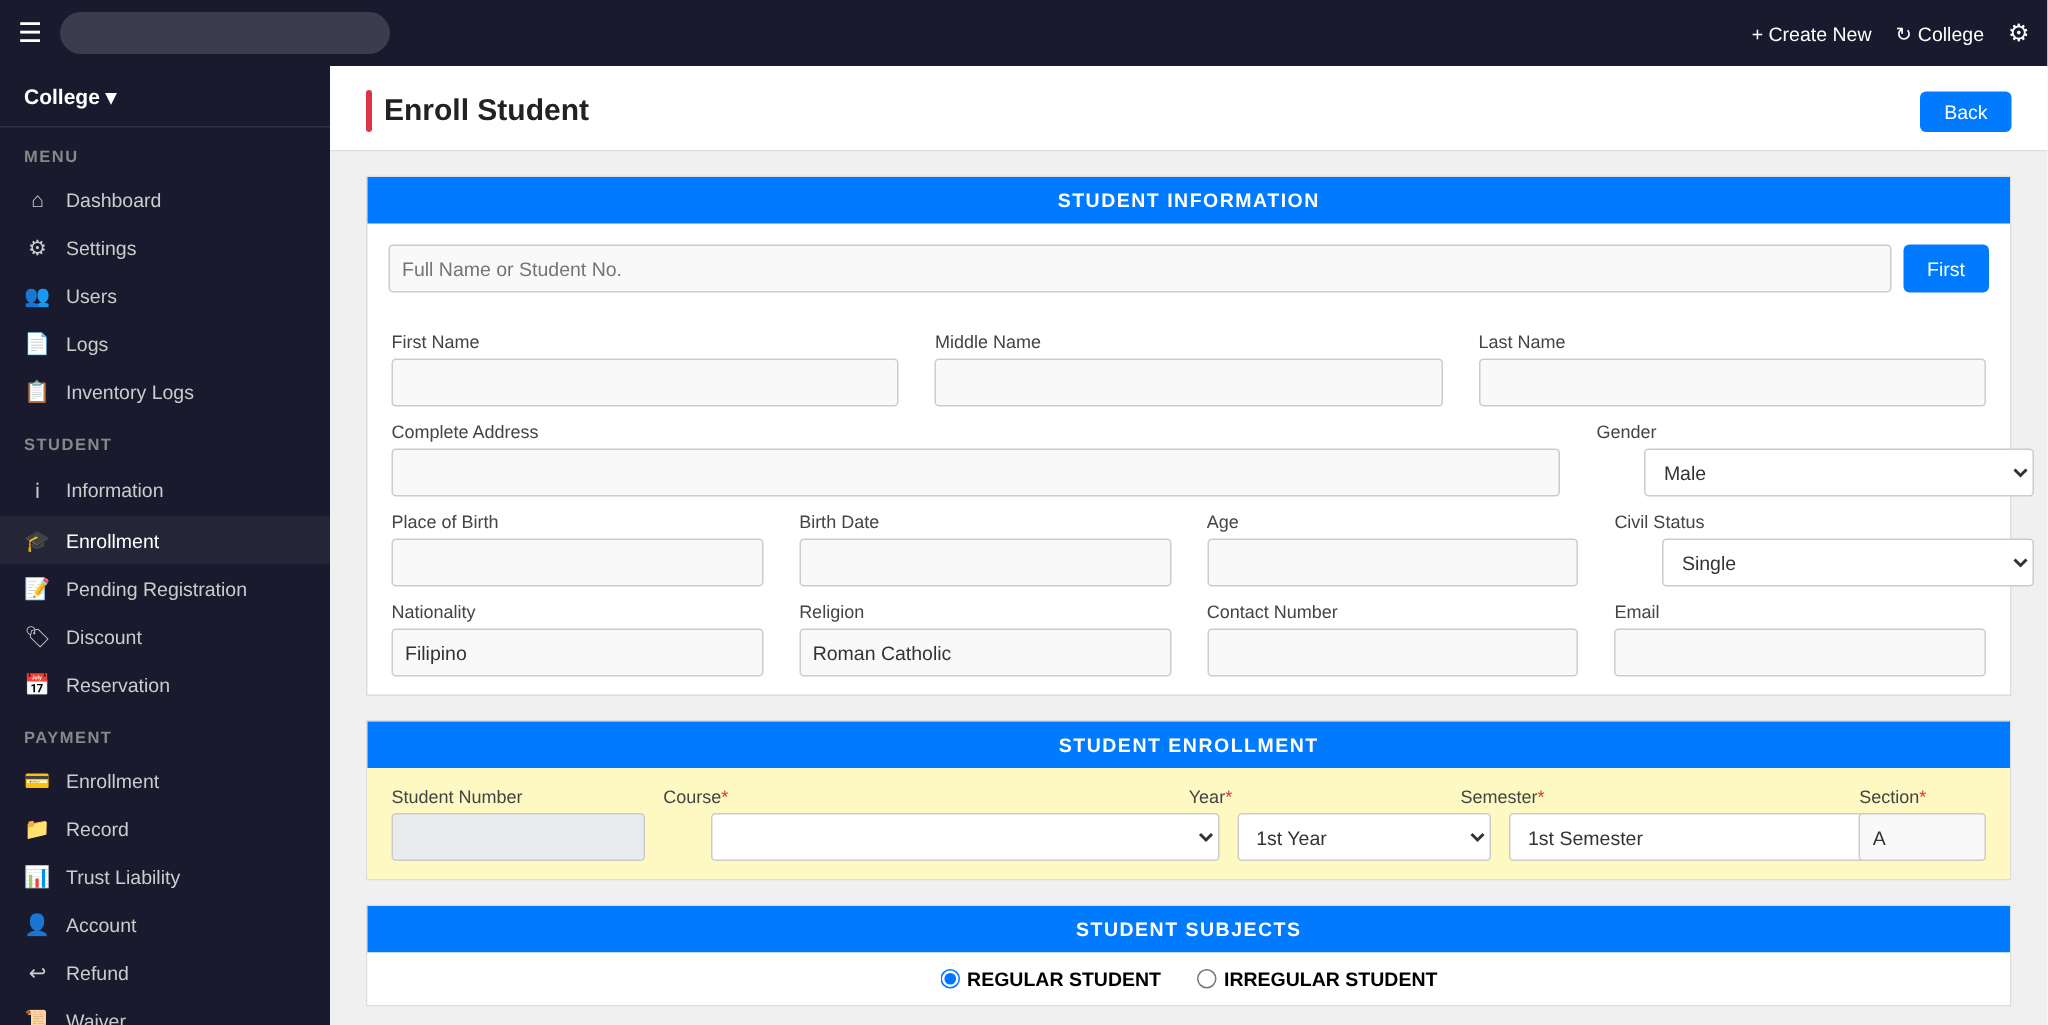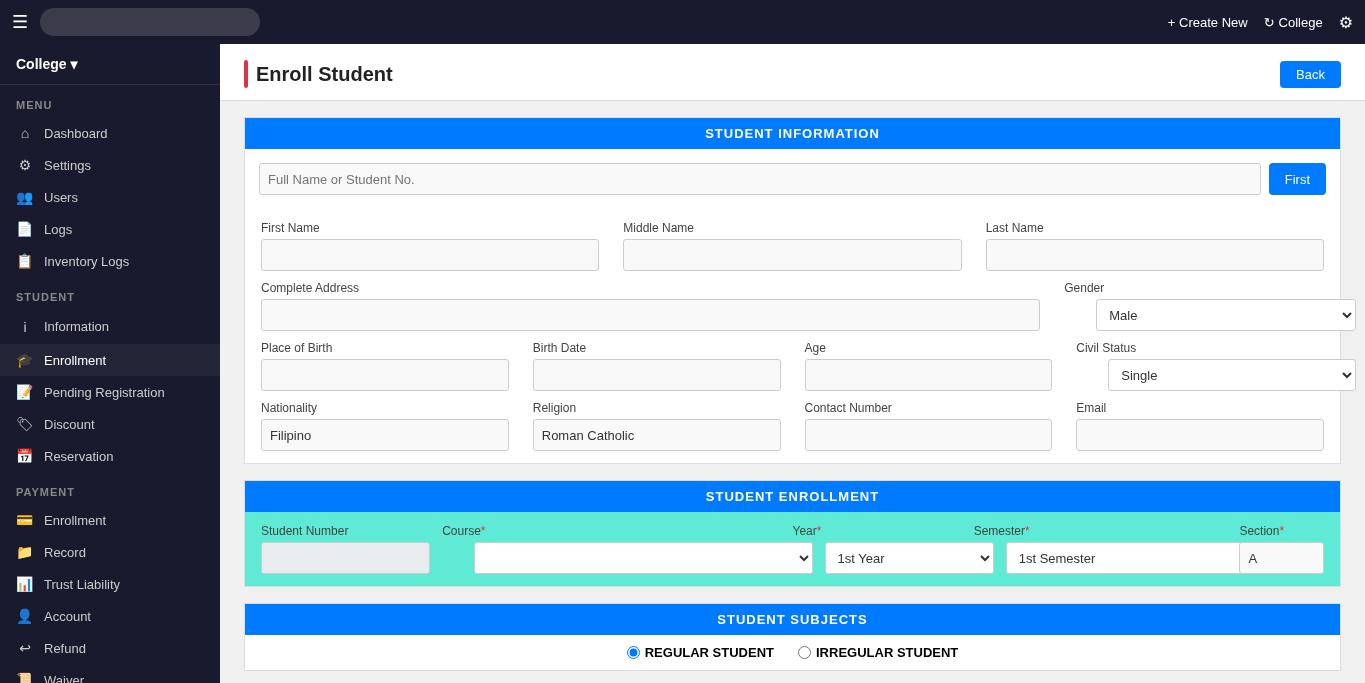--- a/index.html
+++ b/index.html
@@ -177,21 +177,21 @@
       font-size: 13px;
       background: #f9f9f9;
       color: #333;
       width: 100%;
     }
     select.form-control { background: #fff; margin-left: 32px; }
 
     .required { color: #dc3545; }
 
     
-    .enroll-row { display: flex; gap: 12px; padding: 12px 16px; background: #5eead4; }
+    .enroll-row { display: flex; gap: 12px; padding: 12px 16px; background: #fef9c3; }
     .enroll-group { display: flex; flex-direction: column; gap: 4px; flex: 1; }
     .enroll-group label { font-size: 12px; color: #444; }
     .enroll-group .form-control { font-size: 13px; }
 
     
     .subjects-panel { background: #fff; border: 1px solid #ddd; margin-bottom: 0; }
     .radio-row {
       display: flex;
       justify-content: center;
       gap: 24px;

